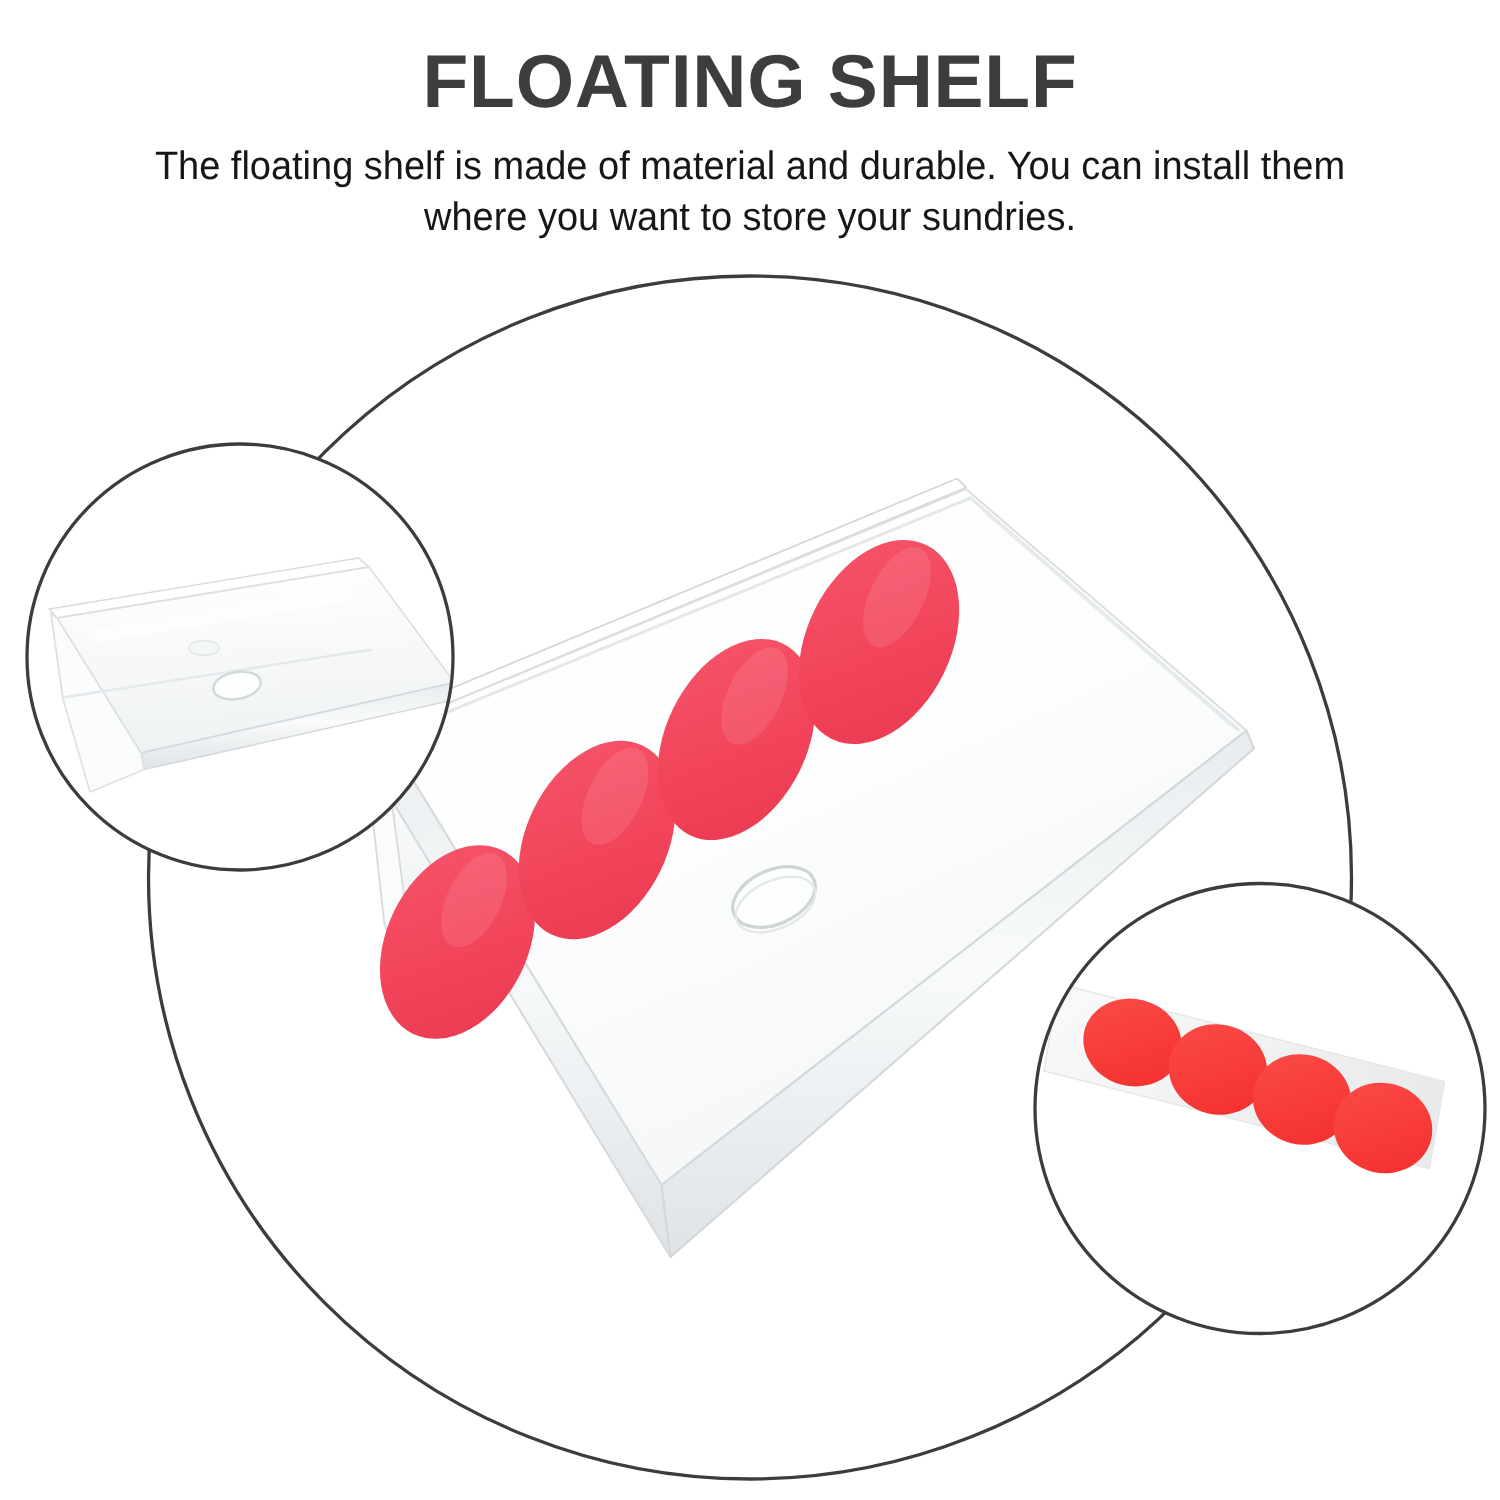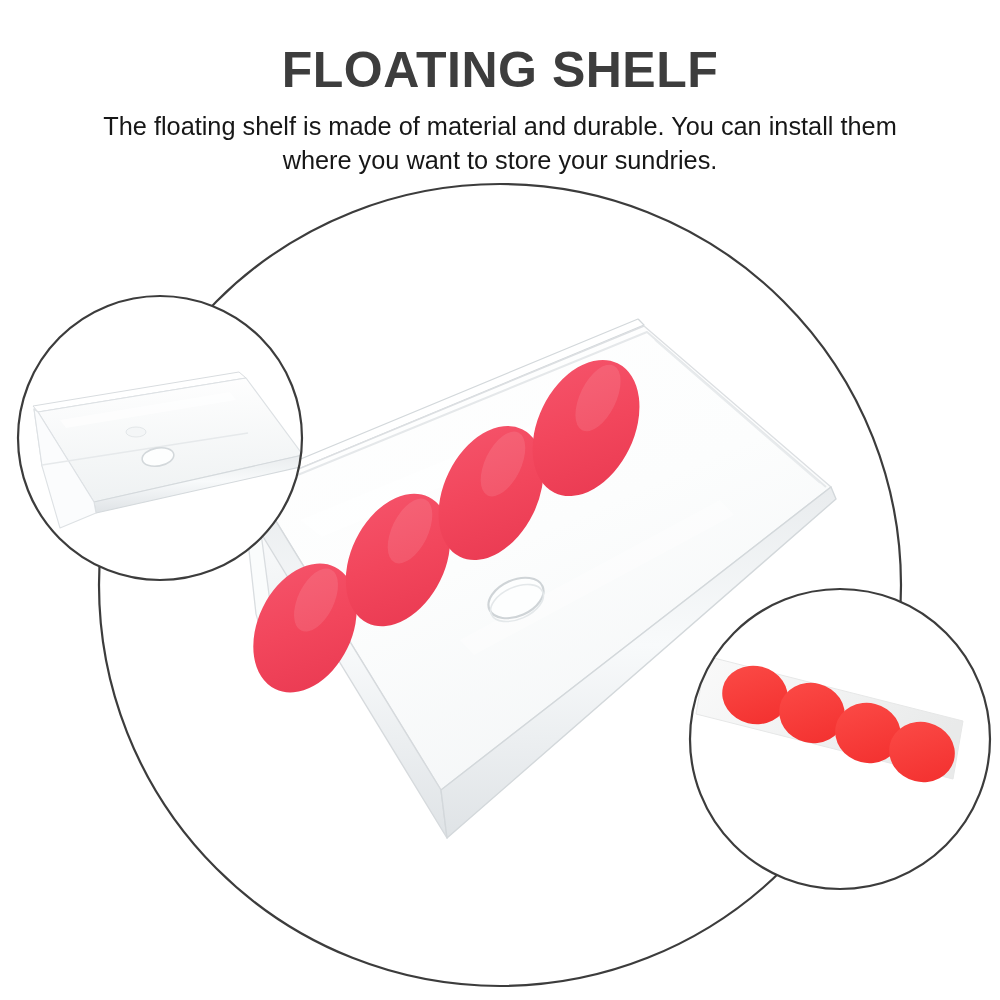--- a/index.html
+++ b/index.html
@@ -22,21 +22,21 @@
   
   .text-block {
     position: absolute;
     left: 0;
     top: 0;
     width: 1000px;
     text-align: center;
   }
   .headline {
     margin: 0;
-    padding-top: 44px;
+    padding-top: 28px;
     font-family: "Liberation Sans", sans-serif;
     font-size: 50px;
     font-weight: bold;
     letter-spacing: 0.5px;
     color: #3d3d3d;
     line-height: 1.05;
     white-space: nowrap;
   }
   .subhead {
     margin: 0 auto;

